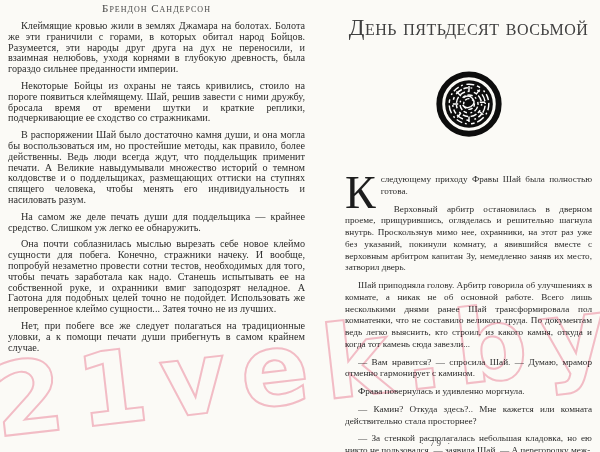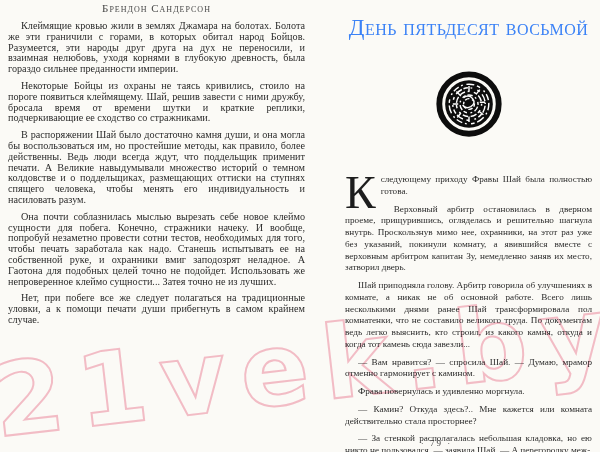--- a/index.html
+++ b/index.html
@@ -12,21 +12,21 @@
     text-align:center;font-variant:small-caps;letter-spacing:1px;
     font-size:11px;color:#474747;margin:0 0 0 0;line-height:12px;
   }
   .body-left{margin-top:7px;font-size:10.2px;line-height:10.8px;color:#2b2b2b;text-align:justify;}
   .body-left p,.body-right p{margin:6px;text-indent:13px;}
   p.no-indent{text-indent:0;}
 
   
   .page-right{position:absolute;left:339px;top:0;width:259px;height:452px;}
   .chapter-title{
-    margin:14px 0 0 0;text-align:center;font-weight:400;color:#3b82f6;
+    margin:14px 0 0 0;text-align:center;font-weight:400;color:#404040;
     font-size:23px;line-height:28px;font-variant:small-caps;letter-spacing:0.5px;
     white-space:nowrap;
   }
   .emblem-wrap{text-align:center;margin-top:26px;height:72px;}
   .body-right{margin-top:34px;font-size:9.2px;line-height:11.75px;color:#2b2b2b;text-align:justify;}
   .drop-cap{
     float:left;font-size:46px;line-height:34px;padding:2px 5px 0 0;color:#1d1d1d;
     font-family:"Liberation Serif",serif;
   }
   .page-footer{
@@ -49,20 +49,21 @@
 <body>
 
 <div class="spread">
 
   <div class="page-left">
     <div class="running-header">Брендон Сандерсон</div>
     <div class="body-left">
       <p class="no-indent" style="text-indent:13px">Клеймящие кровью жили в землях Джамара на болотах. Болота же эти граничили с горами, в которых обитал народ Бойцов. Разумеется, эти народы друг друга на дух не переносили, и взаимная нелюбовь, уходя корнями в глубокую древность, была гораздо сильнее преданности империи.</p>
       <p>Некоторые Бойцы из охраны не таясь кривились, стоило на пороге появиться клеймящему. Шай, решив завести с ними дружбу, бросала время от времени шутки и краткие реплики, подчеркивающие ее сходство со стражниками.</p>
       <p>В распоряжении Шай было достаточно камня души, и она могла бы воспользоваться им, но простейшие методы, как правило, более действенны. Ведь люди всегда ждут, что поддельщик применит печати. А Великие навыдумывали множество историй о темном колдовстве и о поддельщиках, размещающих оттиски на ступнях спящего человека, чтобы менять его индивидуальность и насиловать разум.</p>
+      <p>На самом же деле печать души для поддельщика — крайнее средство. Слишком уж легко ее обнаружить.</p>
       <p>Она почти соблазнилась мыслью вырезать себе новое клеймо сущности для побега. Конечно, стражники начеку. И вообще, попробуй незаметно провести сотни тестов, необходимых для того, чтобы печать заработала как надо. Станешь испытывать ее на собственной руке, и охранники вмиг заподозрят неладное. А Гаотона для подобных целей точно не подойдет. Использовать же непроверенное клеймо сущности... Затея точно не из лучших.</p>
       <p>Нет, при побеге все же следует полагаться на традиционные уловки, а к помощи печати души прибегнуть в самом крайнем случае.</p>
     </div>
   </div>
 
   <div class="page-right">
     <h1 class="chapter-title">День пятьдесят восьмой</h1>
 
     <div class="emblem-wrap">
       <svg width="72" height="72" viewBox="0 0 80 80" aria-hidden="true">

